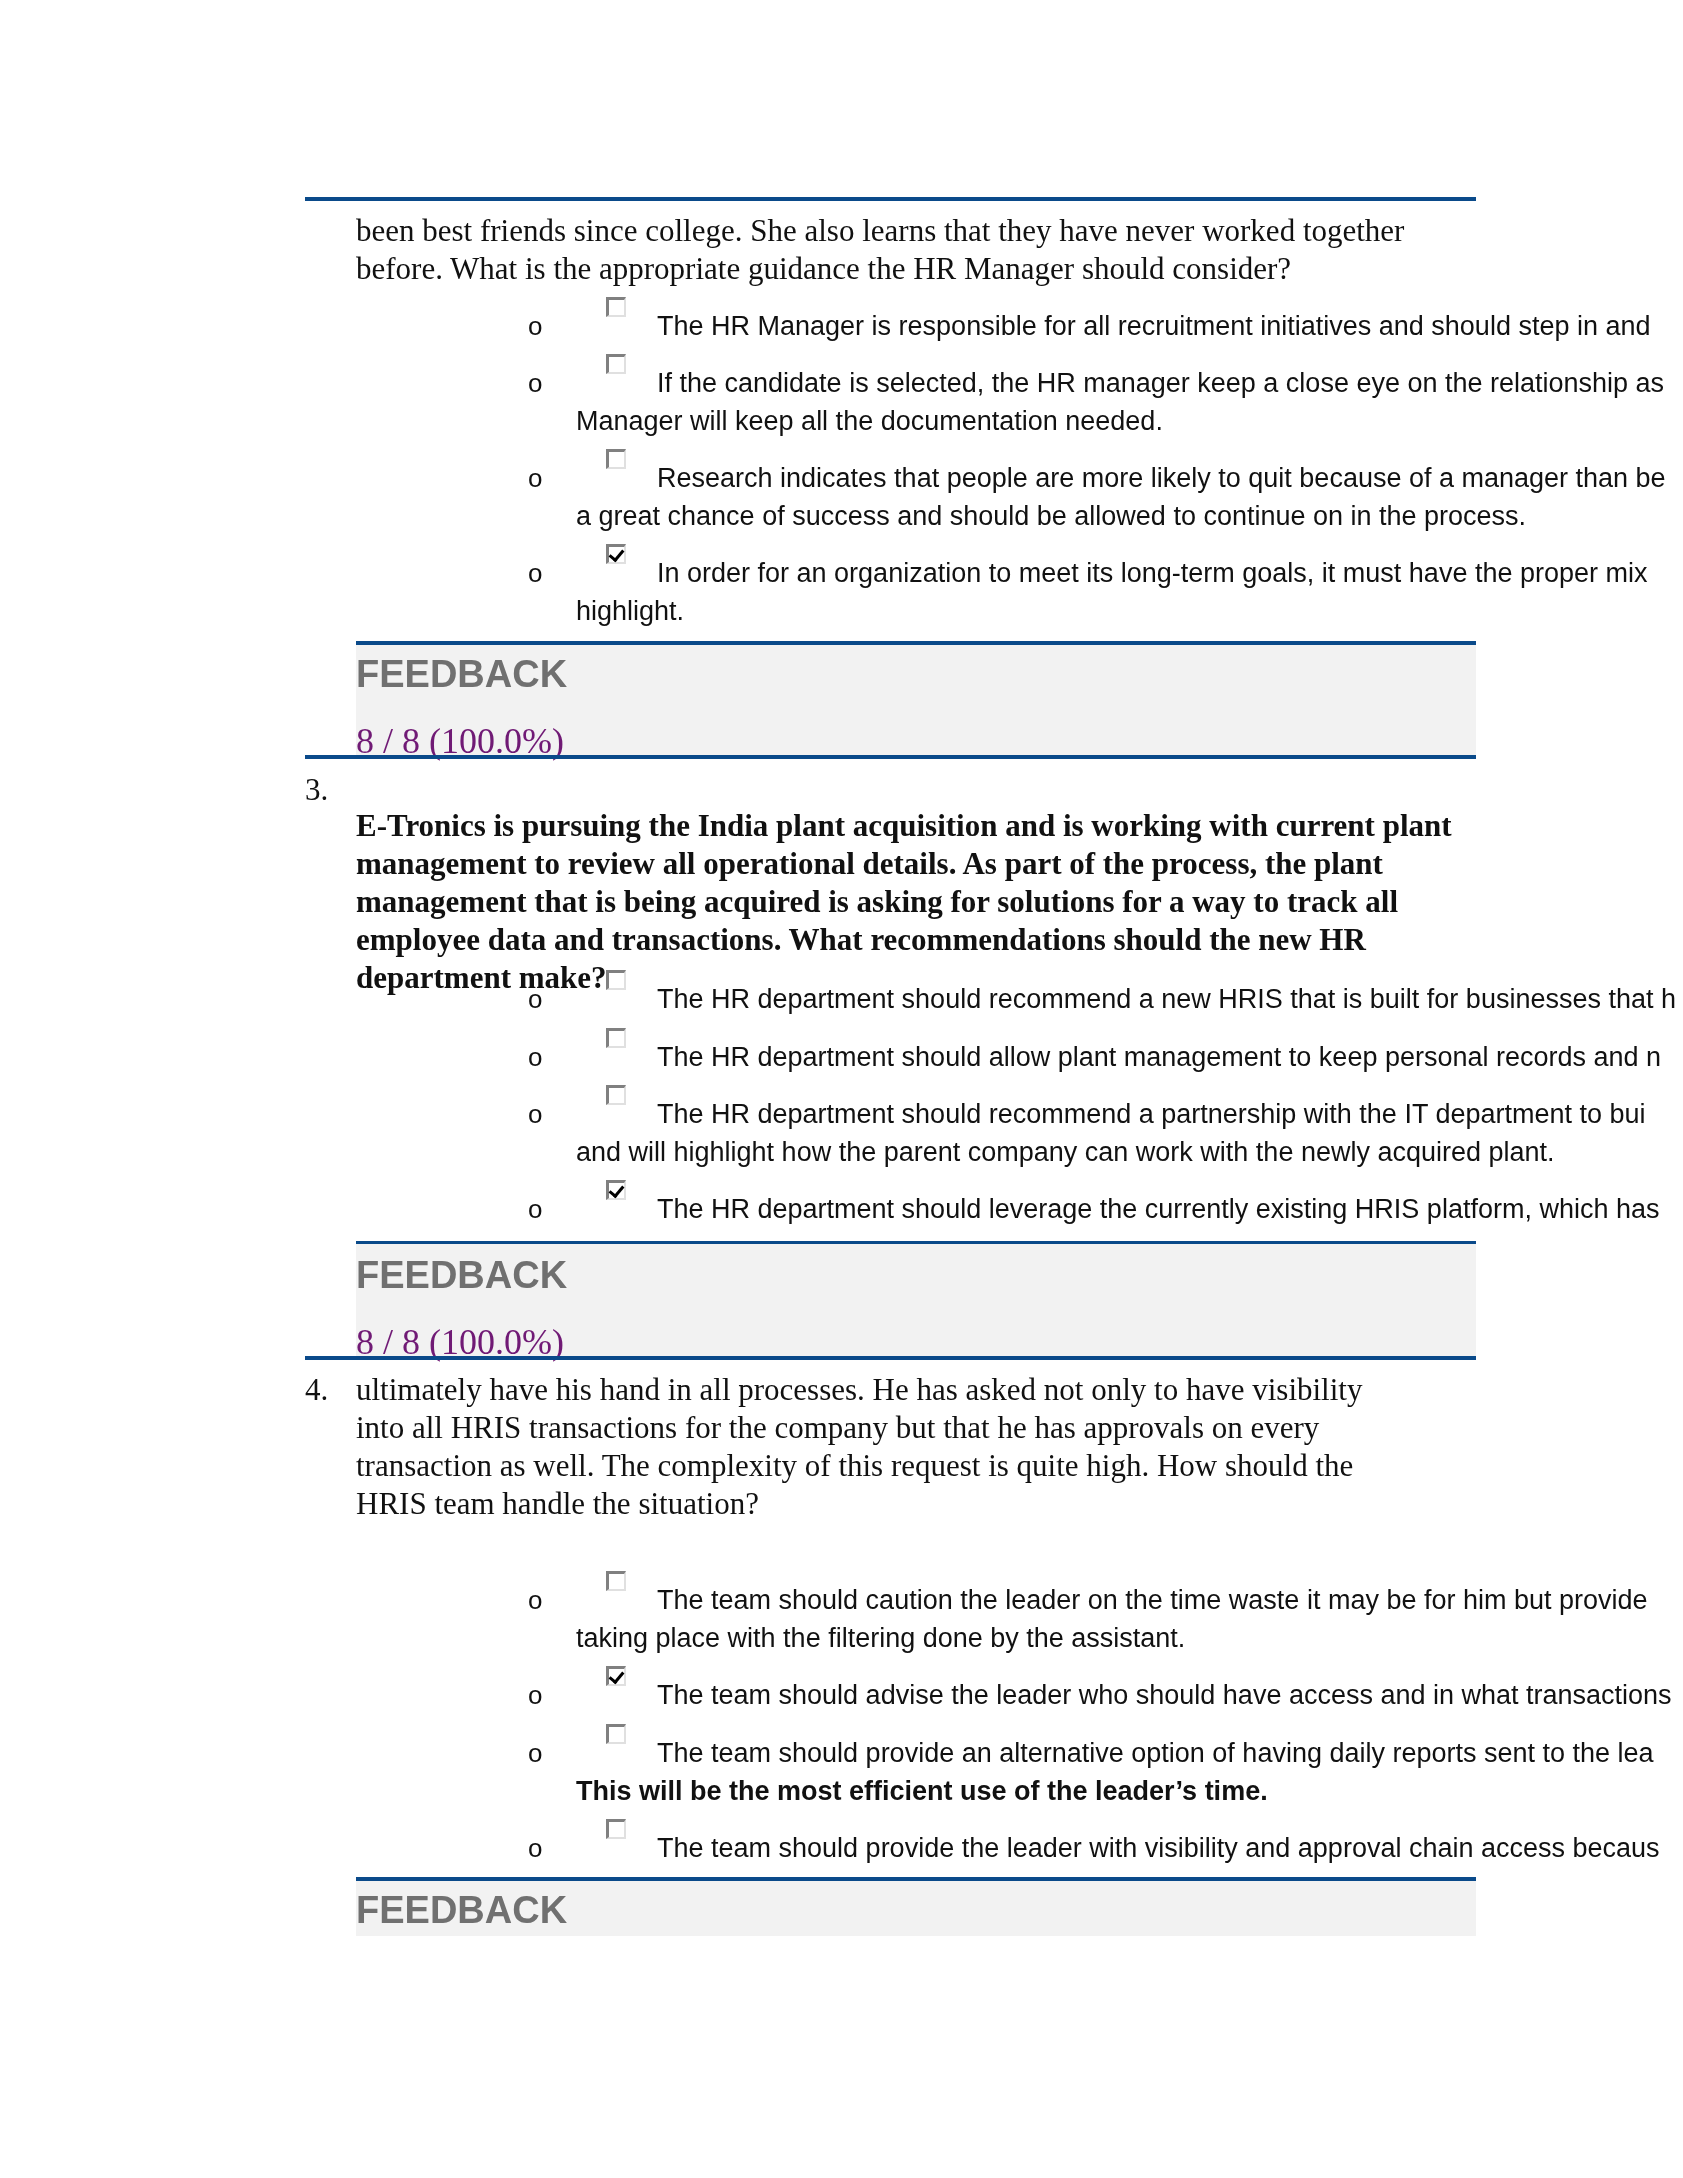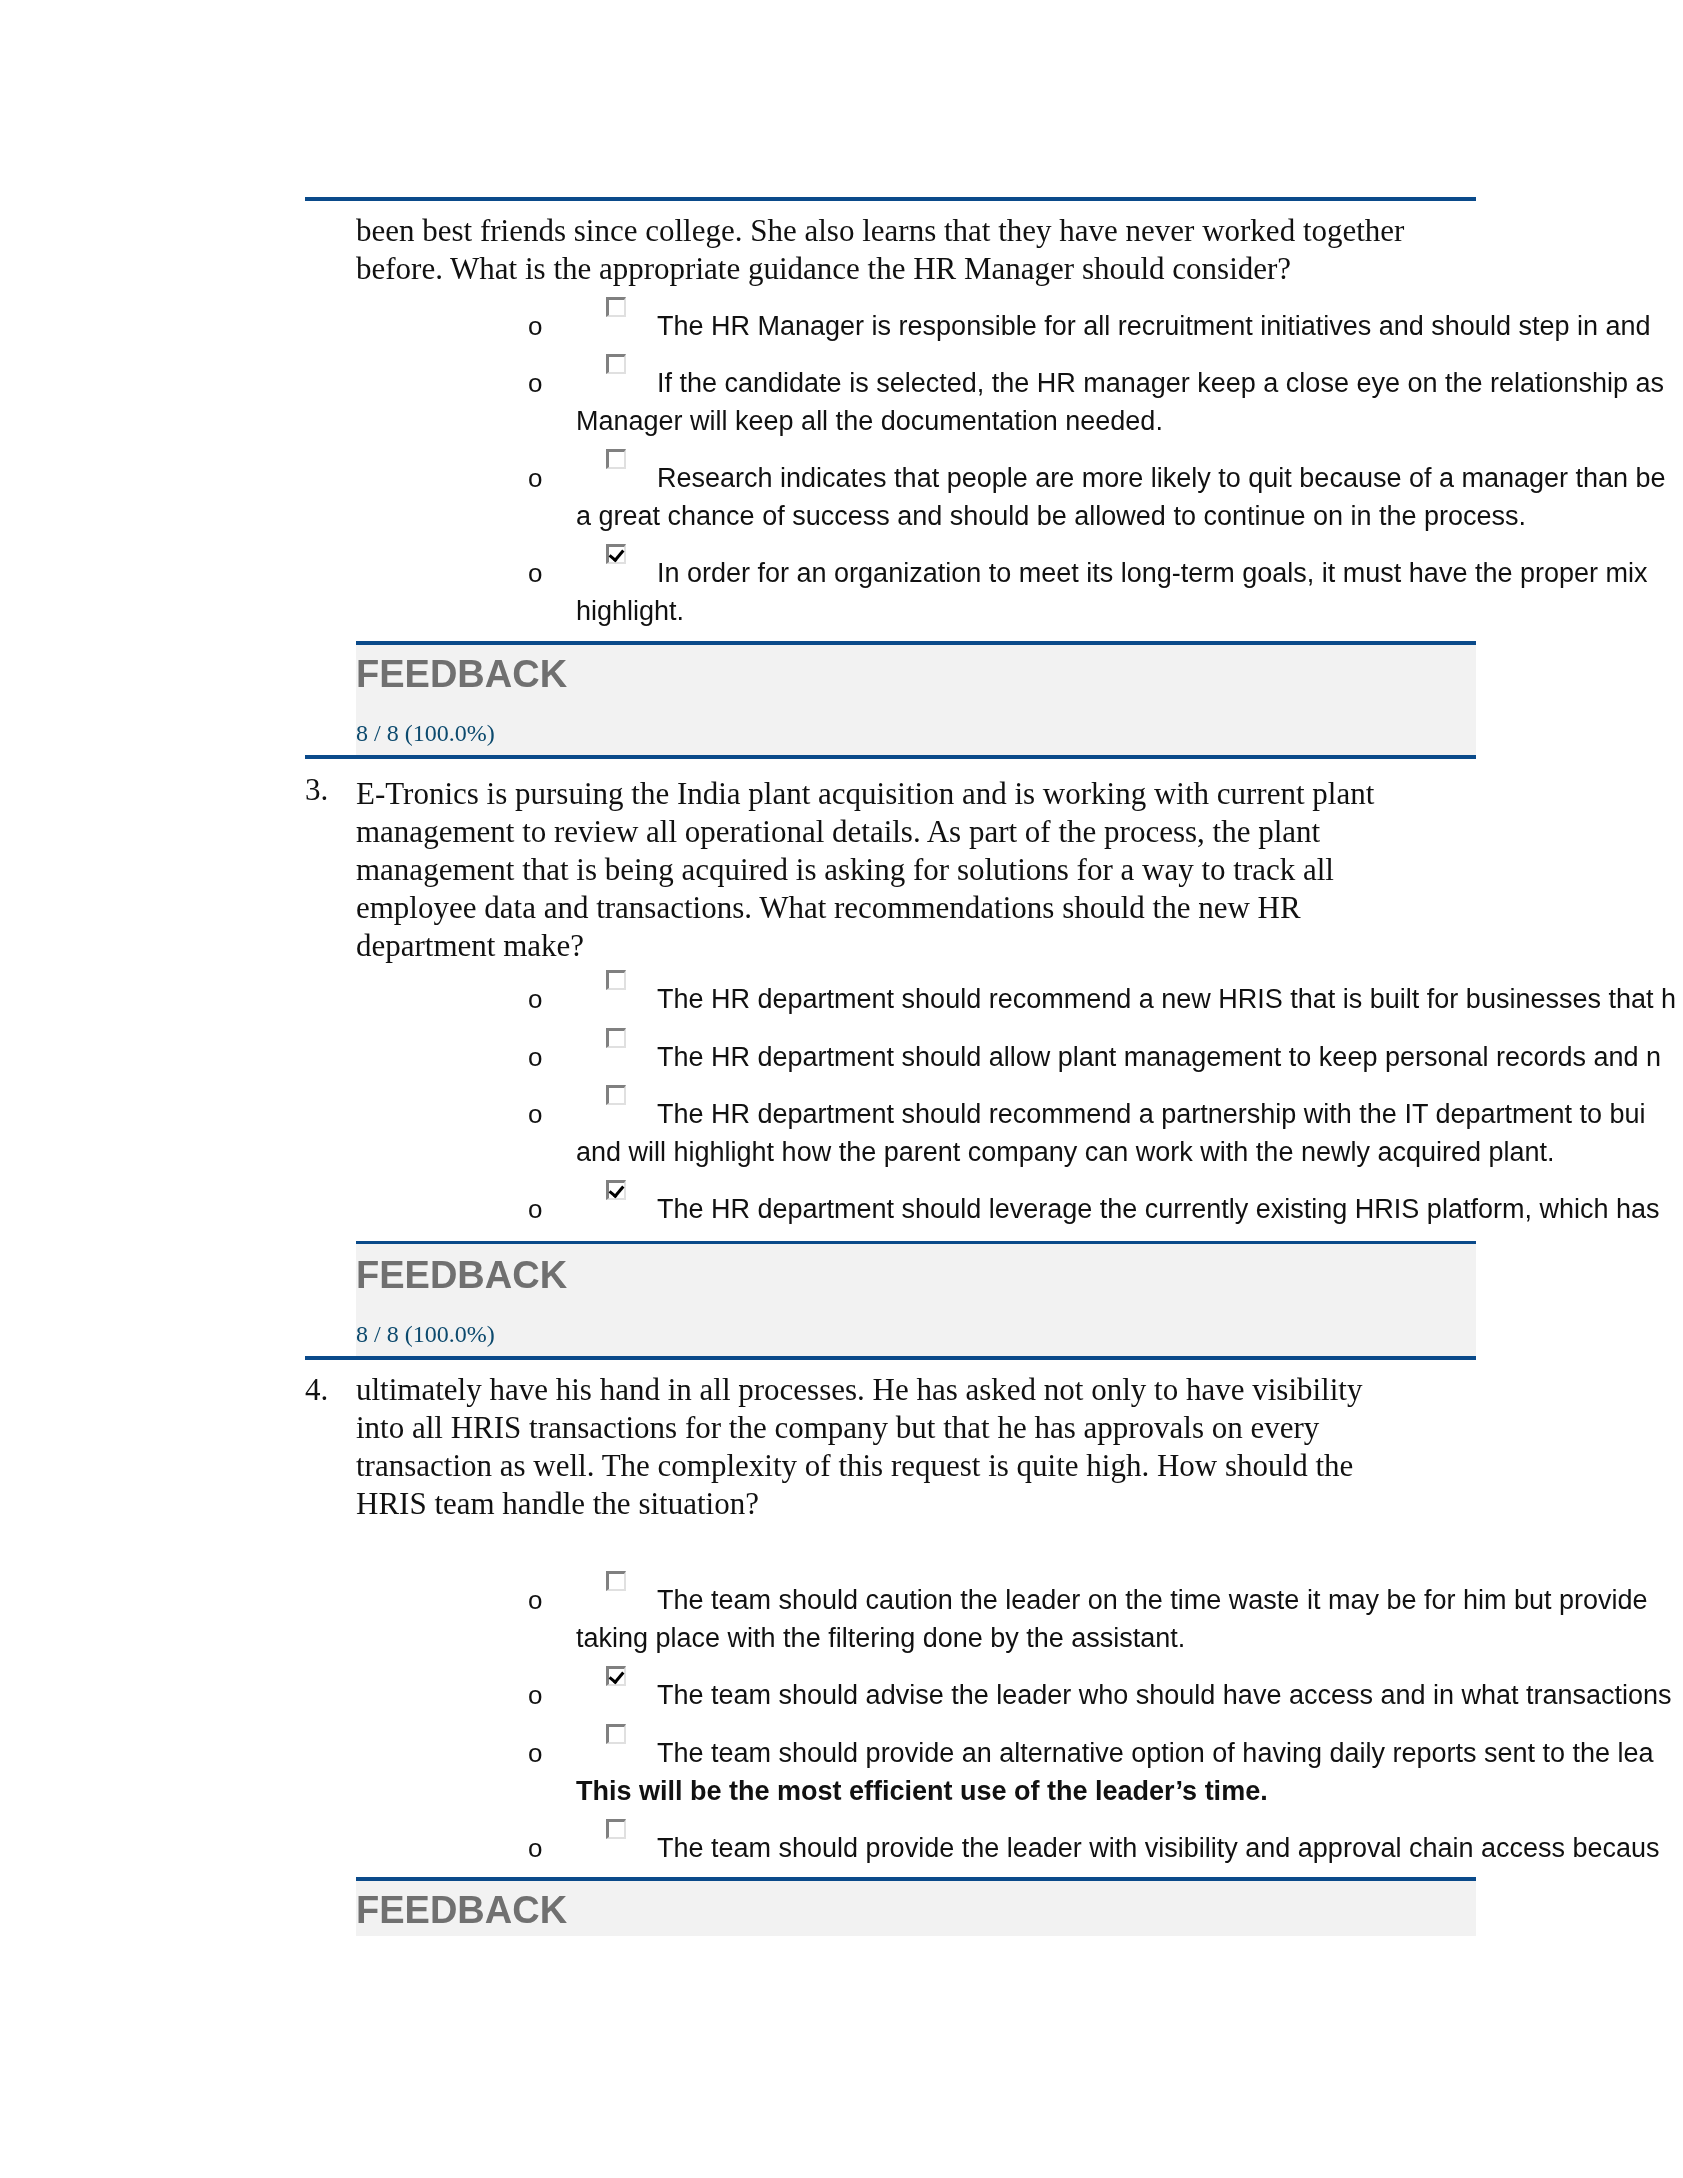--- a/index.html
+++ b/index.html
@@ -94,22 +94,22 @@
       left: 0;
       font-family: "Liberation Sans", "DejaVu Sans", sans-serif;
       font-weight: bold;
       font-size: 38px;
       color: #707070;
     }
     .fb-score {
       position: absolute;
       left: 0;
       font-family: "Liberation Serif", "DejaVu Serif", serif;
-      font-size: 24px;
-      color: #0c4a6e;
+      font-size: 36px;
+      color: #701a75;
     }
   </style>
 </head>
 <body>
 
 <div class="rule" style="left:305px; top:197px; width:1171px;"></div>
 
 <div class="qtext serif" style="top:212px;">
   <div>been best friends since college. She also learns that they have never worked together</div>
   <div>before. What is the appropriate guidance the HR Manager should consider?</div>
@@ -143,21 +143,21 @@
 </div>
 
 <div class="rule" style="left:356px; top:641px; width:1120px;"></div>
 <div class="feedback" style="top:645px; height:111px;">
   <div class="fb-title" style="top:8px;">FEEDBACK</div>
   <div class="fb-score" style="top:75px;">8 / 8  (100.0%)</div>
 </div>
 <div class="rule" style="left:305px; top:755px; width:1171px;"></div>
 
 <div class="qnum serif" style="top:771px;">3.</div>
-<div class="qtext serif" style="top:775px;">
+<div class="qtext serif" style="top:807px;font-weight:bold;">
   <div>E-Tronics is pursuing the India plant acquisition and is working with current plant</div>
   <div>management to review all operational details. As part of the process, the plant</div>
   <div>management that is being acquired is asking for solutions for a way to track all</div>
   <div>employee data and transactions. What recommendations should the new HR</div>
   <div>department make?</div>
 </div>
 
 <div class="opt sans" style="top:980px;">
   <span class="bullet" style="top:0;">o</span>
   <span class="cb" style="top:-10px;"></span>

